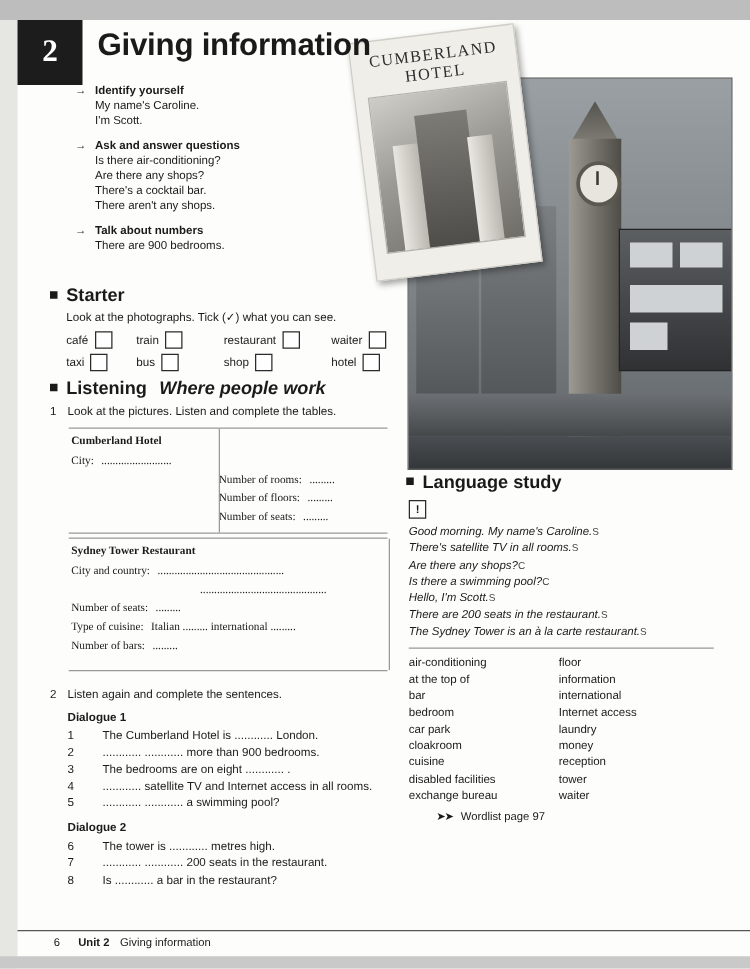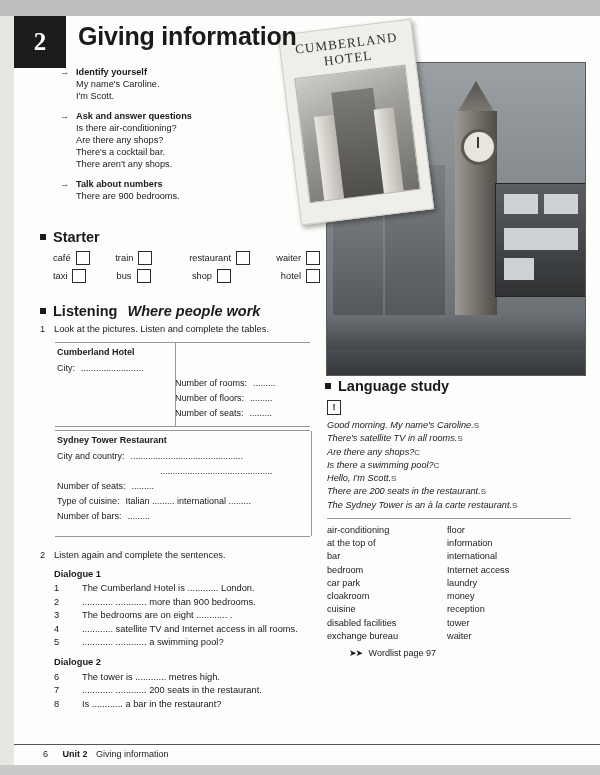--- a/index.html
+++ b/index.html
@@ -99,21 +99,20 @@
     font-size: 9.3px;
     margin: 3px 0 0 13px;
   }
   .tick-grid {
     margin: 6px 0 0 13px;
     font-size: 9.3px;
   }
   .tick-row {
     display: flex;
     margin-bottom: 4px;
-    gap: 16px;
   }
   .tick-item {
     display: flex;
     align-items: center;
   }
   .tick-label { }
   .tick-box {
     width: 12px; height: 12px;
     border: 1px solid #2b2b2b;
     margin-left: 5px;
@@ -141,20 +140,21 @@
     left: 0; top: 0;
   }
   
   .tbl {
     position: absolute;
     left: 55px;
     width: 255px;
     font-size: 9px;
     border-top: 1px solid #999;
     border-bottom: 1px solid #999;
+    font-family: Liberation Serif, serif;
   }
   .tbl .vline {
     position: absolute;
     top: 0; bottom: 0;
     width: 1px;
     background: #999;
   }
   .tbl-title {
     font-weight: bold;
     font-size: 9px;
@@ -441,20 +441,21 @@
       <span class="obj-arrow">→</span>
       <div class="obj-head">Talk about numbers</div>
       <div class="obj-line">There are 900 bedrooms.</div>
     </div>
   </div>
 
   <div id="starter">
     <div class="sec-head">
       <span class="sec-marker"></span><span>Starter</span>
     </div>
+    <div class="sec-sub">Look at the photographs. Tick (✓) what you can see.</div>
     <div class="tick-grid">
       <div class="tick-row">
         <div class="tick-item" style="width:56px">
           <span class="tick-label">café</span>
           <span class="tick-box"></span>
         </div>
         <div class="tick-item" style="width:70px">
           <span class="tick-label">train</span>
           <span class="tick-box"></span>
         </div>

